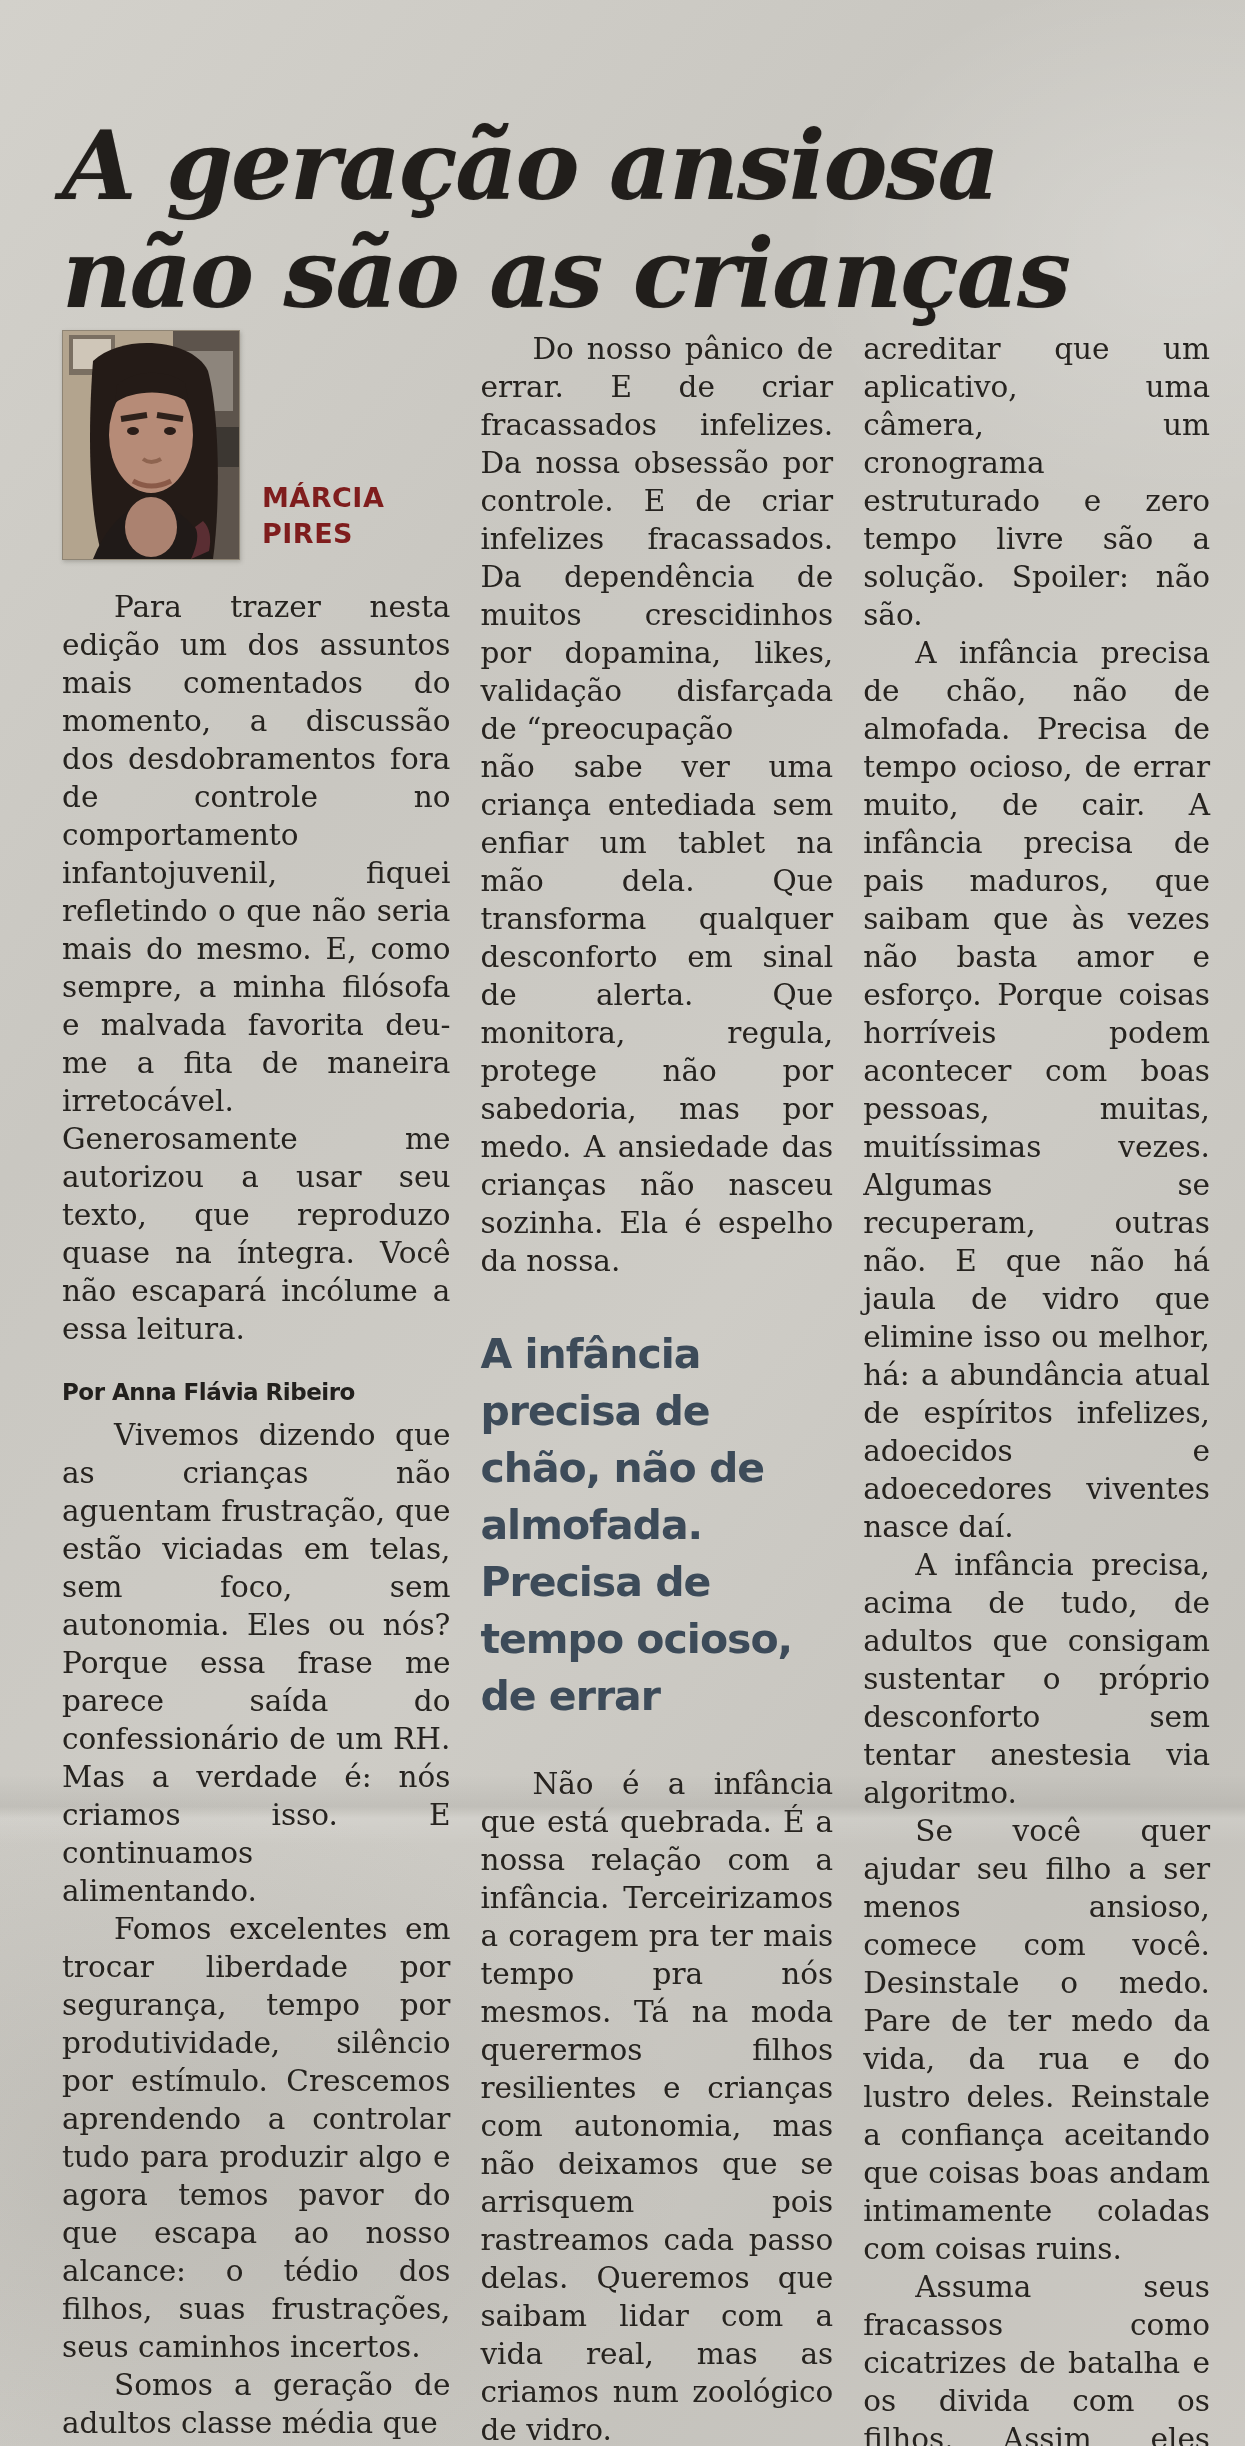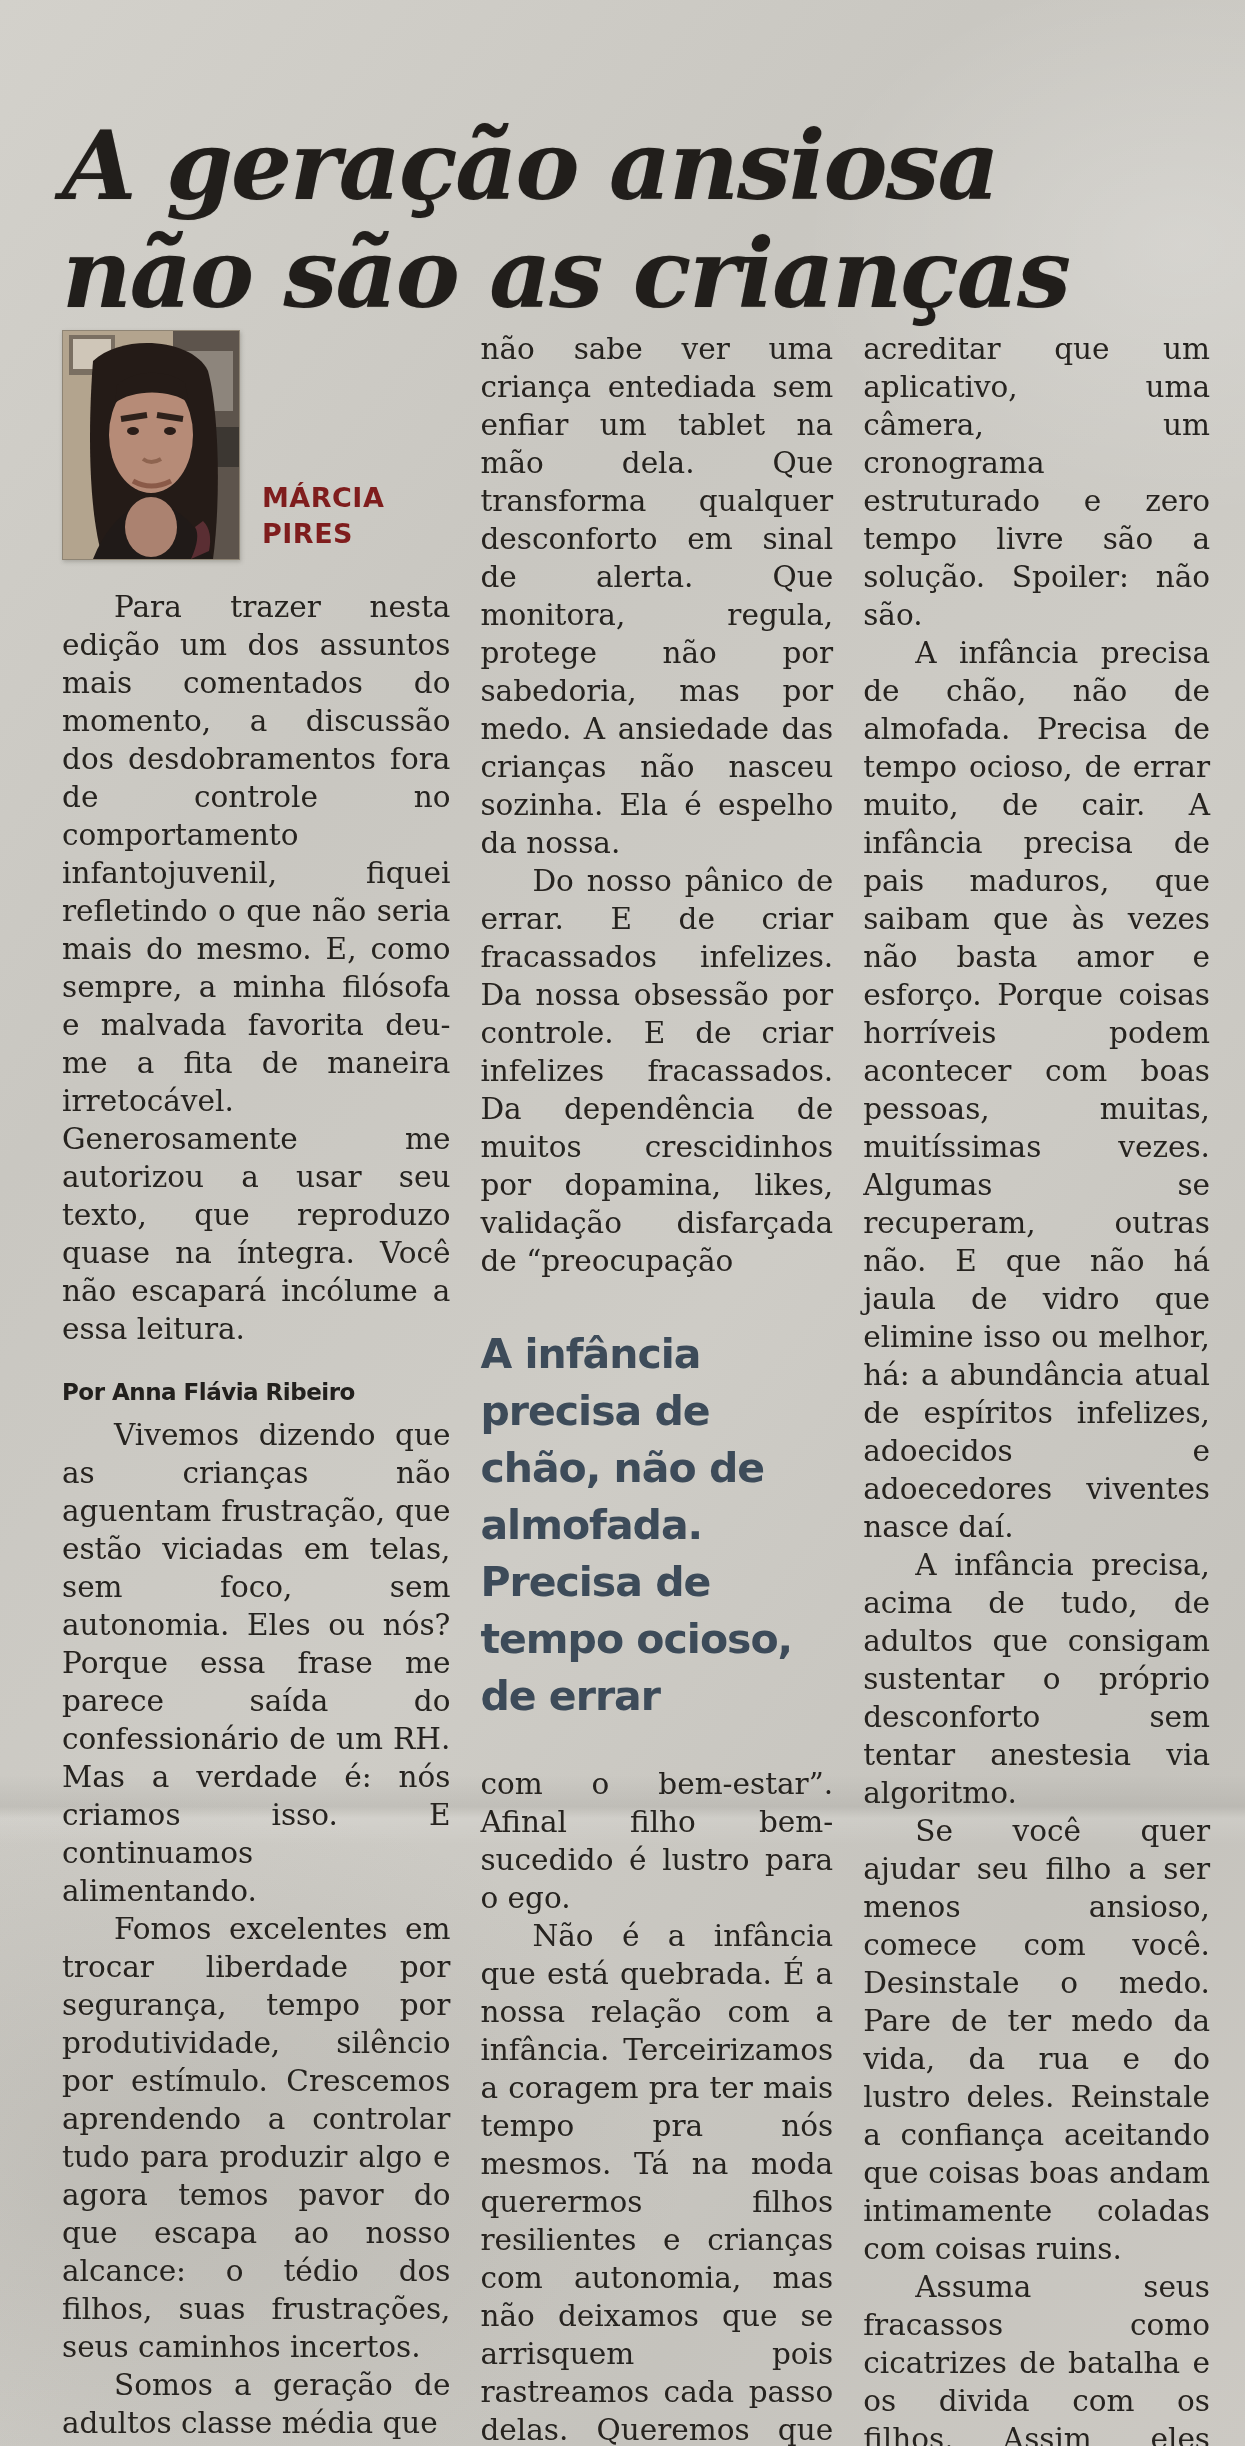--- a/index.html
+++ b/index.html
@@ -117,24 +117,23 @@
         </div>
       </div>
       <p class="body-p indent">Para trazer nesta edição um dos assuntos mais comentados do momento, a discussão dos desdobramentos fora de controle no comportamento infantojuvenil, fiquei refletindo o que não seria mais do mesmo. E, como sempre, a minha filósofa e malvada favorita deu-me a fita de maneira irretocável. Generosamente me autorizou a usar seu texto, que reproduzo quase na íntegra. Você não escapará incólume a essa leitura.</p>
       <div class="subhead">Por Anna Flávia Ribeiro</div>
       <p class="body-p indent">Vivemos dizendo que as crianças não aguentam frustração, que estão viciadas em telas, sem foco, sem autonomia. Eles ou nós? Porque essa frase me parece saída do confessionário de um RH. Mas a verdade é: nós criamos isso. E continuamos alimentando.</p>
       <p class="body-p indent">Fomos excelentes em trocar liberdade por segurança, tempo por produtividade, silêncio por estímulo. Crescemos aprendendo a controlar tudo para produzir algo e agora temos pavor do que escapa ao nosso alcance: o tédio dos filhos, suas frustrações, seus caminhos incertos.</p>
       <p class="body-p indent">Somos a geração de adultos classe média que</p>
     </div>
 
     <div class="col col-2">
+      <p class="body-p indent">Do nosso pânico de errar. E de criar fracassados infelizes. Da nossa obsessão por controle. E de criar infelizes fracassados. Da dependência de muitos crescidinhos por dopamina, likes, validação disfarçada de “preocupação</p>
       <p class="body-p">não sabe ver uma criança entediada sem enfiar um tablet na mão dela. Que transforma qualquer desconforto em sinal de alerta. Que monitora, regula, protege não por sabedoria, mas por medo. A ansiedade das crianças não nasceu sozinha. Ela é espelho da nossa.</p>
-      <p class="body-p indent">Do nosso pânico de errar. E de criar fracassados infelizes. Da nossa obsessão por controle. E de criar infelizes fracassados. Da dependência de muitos crescidinhos por dopamina, likes, validação disfarçada de “preocupação</p>
       <div class="pull-quote">A infância precisa de chão, não de almofada. Precisa de tempo ocioso, de errar</div>
-      <p class="body-p">com o bem-estar”. Afinal filho bem-sucedido é lustro para o ego.</p>
       <p class="body-p indent">Não é a infância que está quebrada. É a nossa relação com a infância. Terceirizamos a coragem pra ter mais tempo pra nós mesmos. Tá na moda querermos filhos resilientes e crianças com autonomia, mas não deixamos que se arrisquem pois rastreamos cada passo delas. Queremos que saibam lidar com a vida real, mas as criamos num zoológico de vidro.</p>
 
     </div>
 
     <div class="col col-3">
       <p class="body-p">acreditar que um aplicativo, uma câmera, um cronograma estruturado e zero tempo livre são a solução. Spoiler: não são.</p>
       <p class="body-p indent">A infância precisa de chão, não de almofada. Precisa de tempo ocioso, de errar muito, de cair. A infância precisa de pais maduros, que saibam que às vezes não basta amor e esforço. Porque coisas horríveis podem acontecer com boas pessoas, muitas, muitíssimas vezes. Algumas se recuperam, outras não. E que não há jaula de vidro que elimine isso ou melhor, há: a abundância atual de espíritos infelizes, adoecidos e adoecedores viventes nasce daí.</p>
       <p class="body-p indent">A infância precisa, acima de tudo, de adultos que consigam sustentar o próprio desconforto sem tentar anestesia via algoritmo.</p>
       <p class="body-p indent">Se você quer ajudar seu filho a ser menos ansioso, comece com você. Desinstale o medo. Pare de ter medo da vida, da rua e do lustro deles. Reinstale a confiança aceitando que coisas boas andam intimamente coladas com coisas ruins.</p>
       <p class="body-p indent">Assuma seus fracassos como cicatrizes de batalha e os divida com os filhos. Assim, eles talvez possam viver com os seus próprios em paz. Isso é amor de gente grande. E, por favor, deixe espaço para o vazio. Ele não destroi, ele forma.</p>

